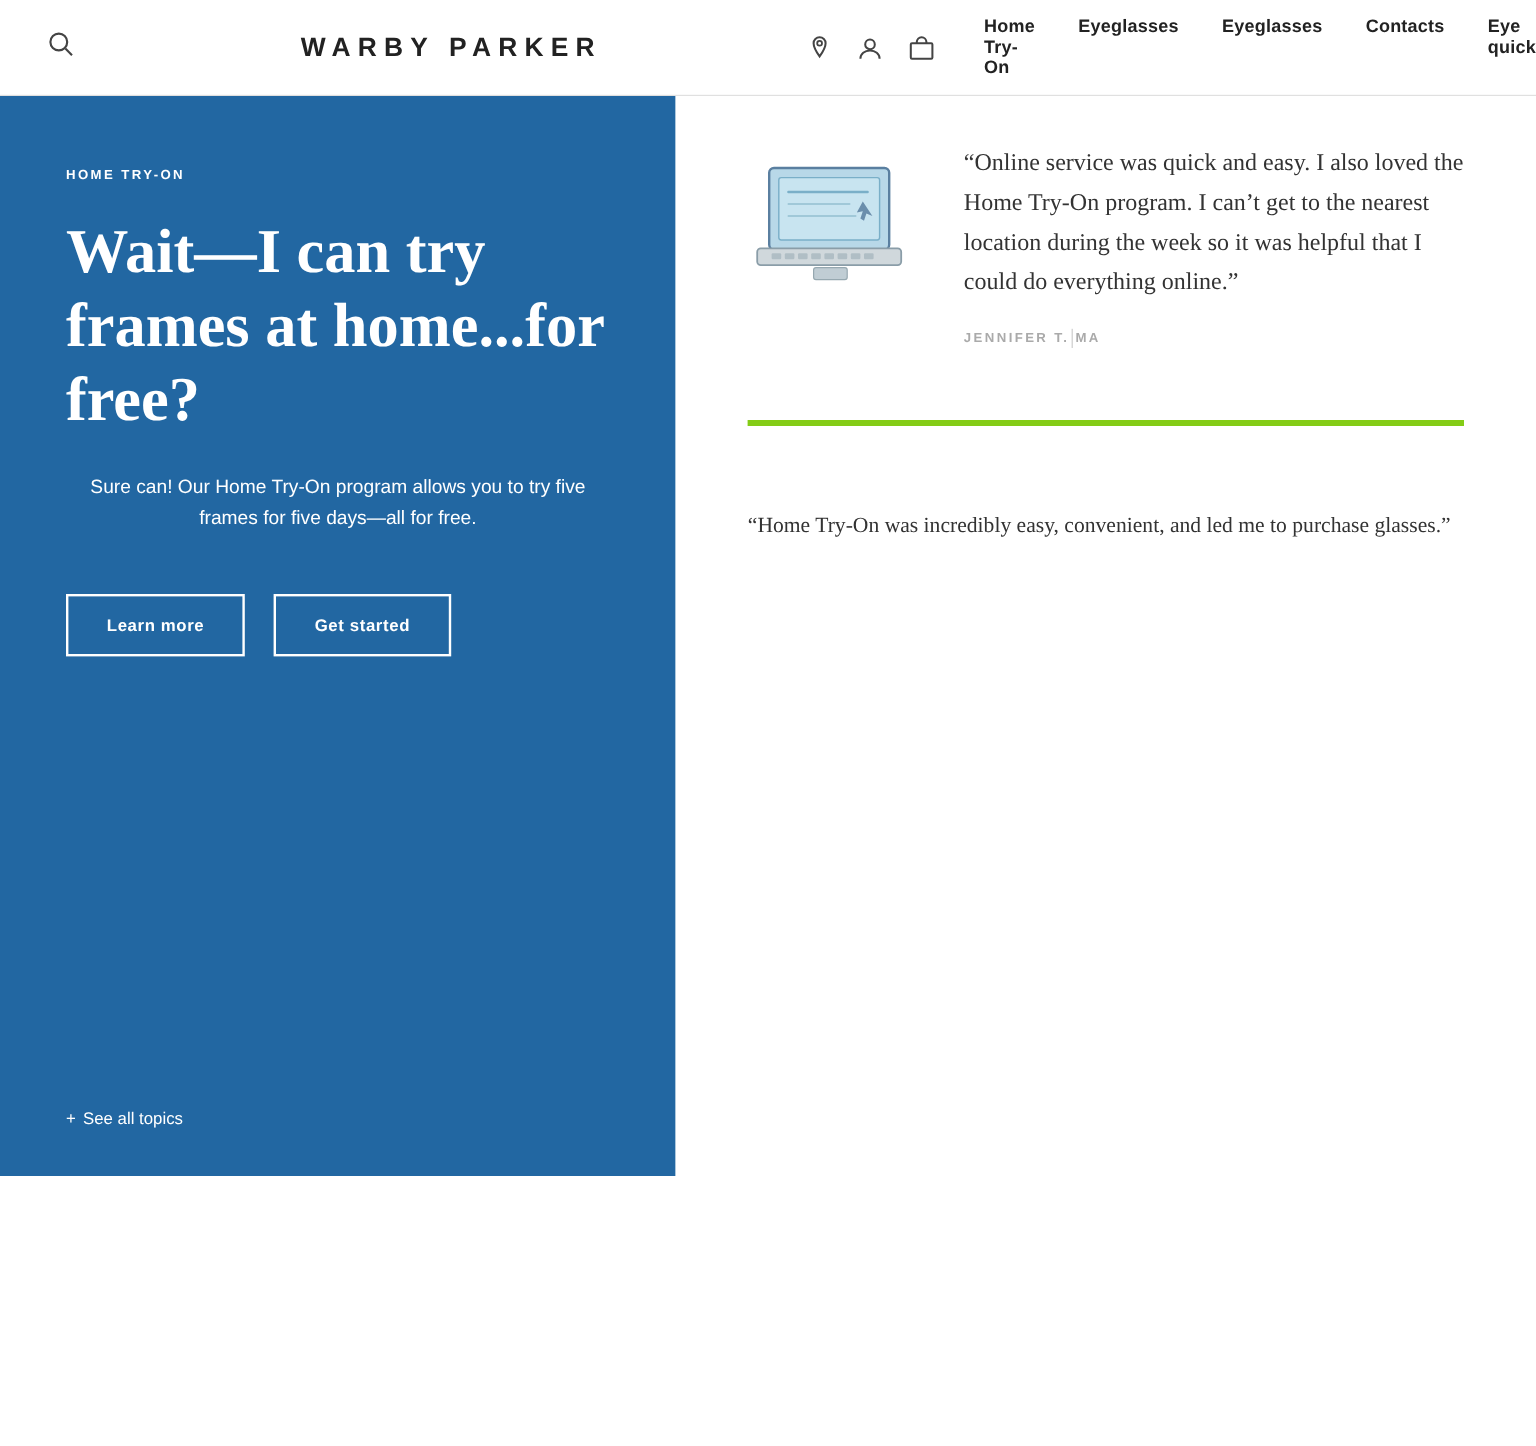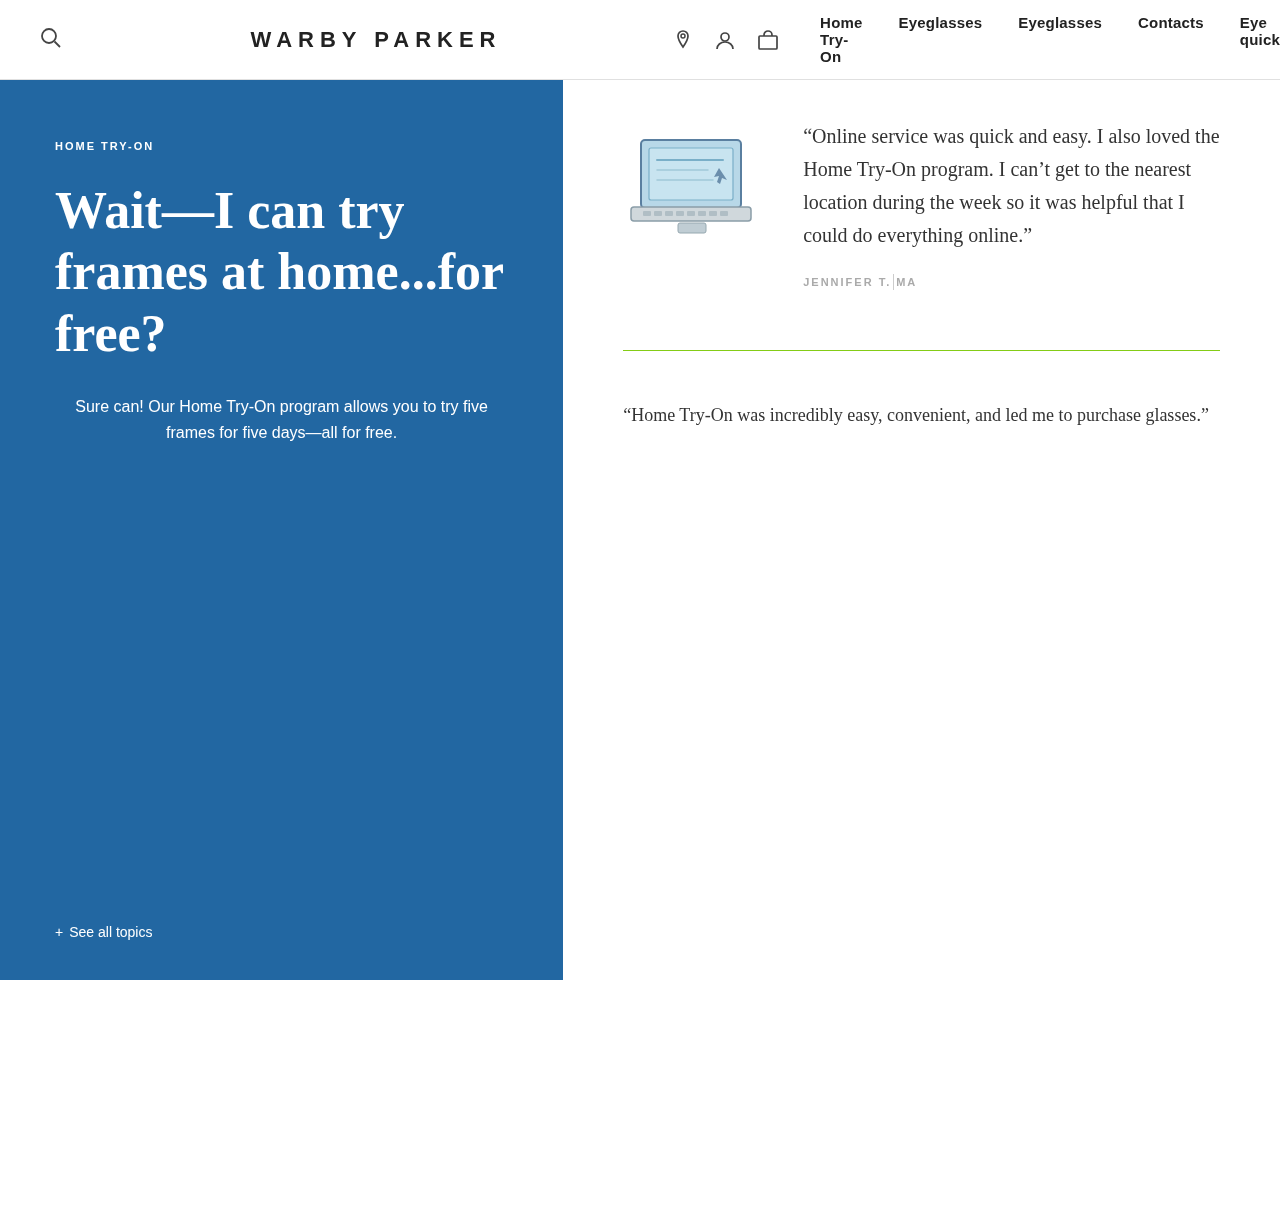--- a/index.html
+++ b/index.html
@@ -169,22 +169,22 @@
     .attr-divider {
       display: inline-block;
       width: 1px;
       height: 16px;
       background: #ccc;
       margin: 0 2px;
     }
 
     
     .testimonial-2 {
-      border-top: 1px solid #84cc16;
-      padding-top: 50px;
+      border-top: 5px solid #84cc16;
+      padding-top: 68px;
     }
     .testimonial-2 .testimonial-quote {
       font-size: 18px;
       margin-bottom: 18px;
     }
   </style>
 </head>
 <body>
 
 <header class="header">
@@ -224,20 +224,24 @@
   </nav>
 </header>
 
 <div class="main-content">
 
   <div class="left-panel">
     <div class="left-panel-content">
       <div class="section-label">HOME TRY-ON</div>
       <h1 class="hero-title">Wait—I can try frames at home...for free?</h1>
       <p class="hero-desc">Sure can! Our Home Try-On program allows you to try five frames for five days—all for free.</p>
+      <div class="button-row">
+        <button class="btn-outline">Learn more</button>
+        <button class="btn-outline">Get started</button>
+      </div>
     </div>
     <div class="see-all-topics">
       <span>+</span>
       <span>See all topics</span>
     </div>
   </div>
 
   <div class="right-panel">
 
     <div class="testimonial-1">

